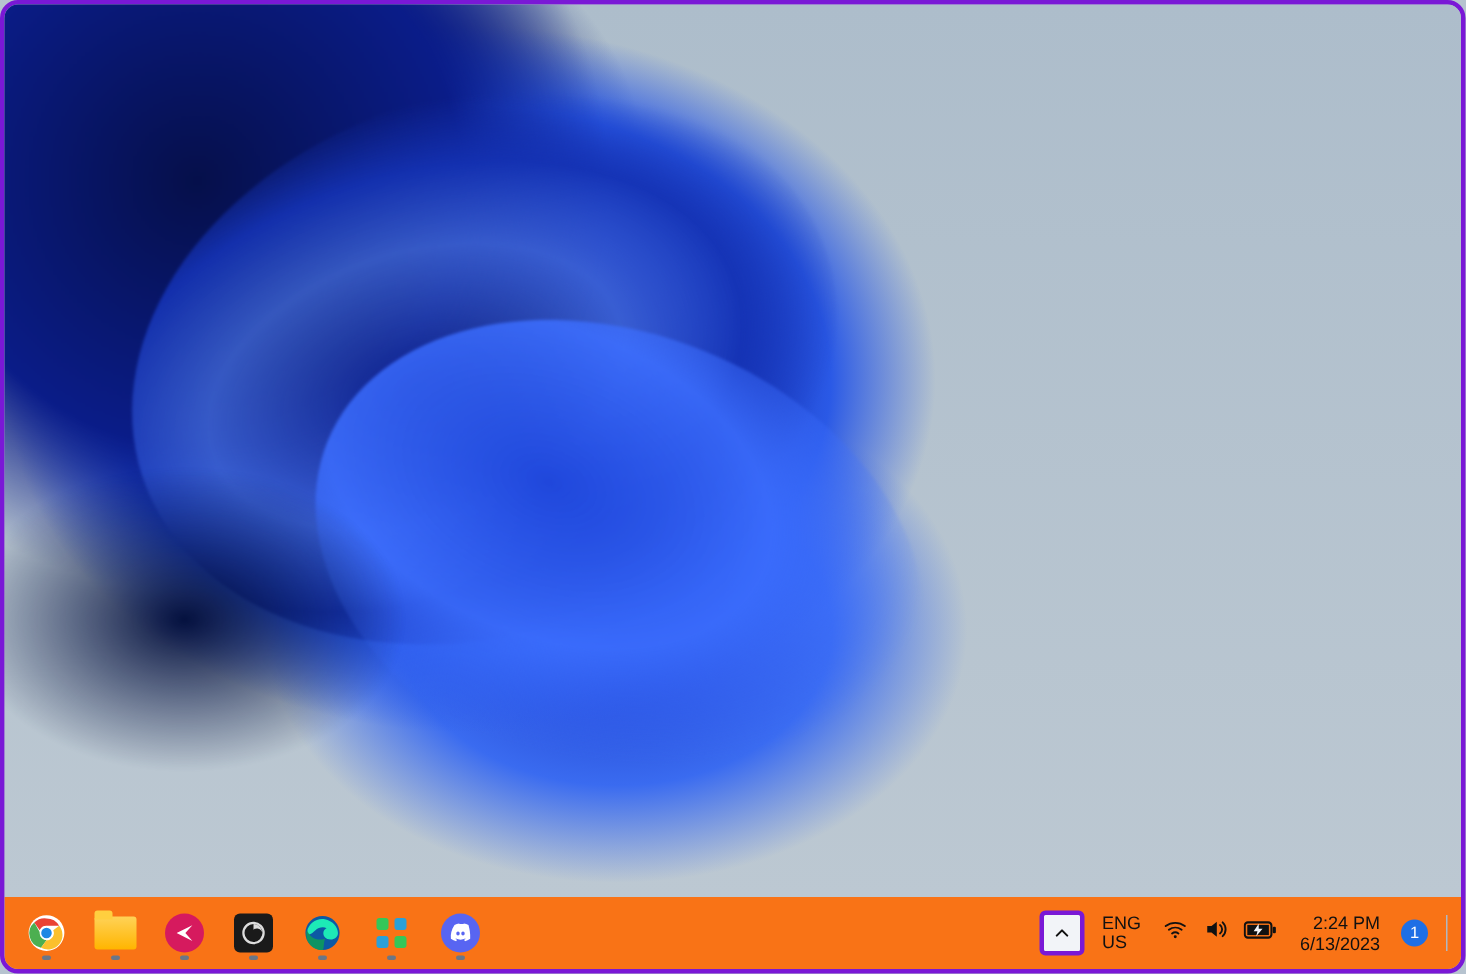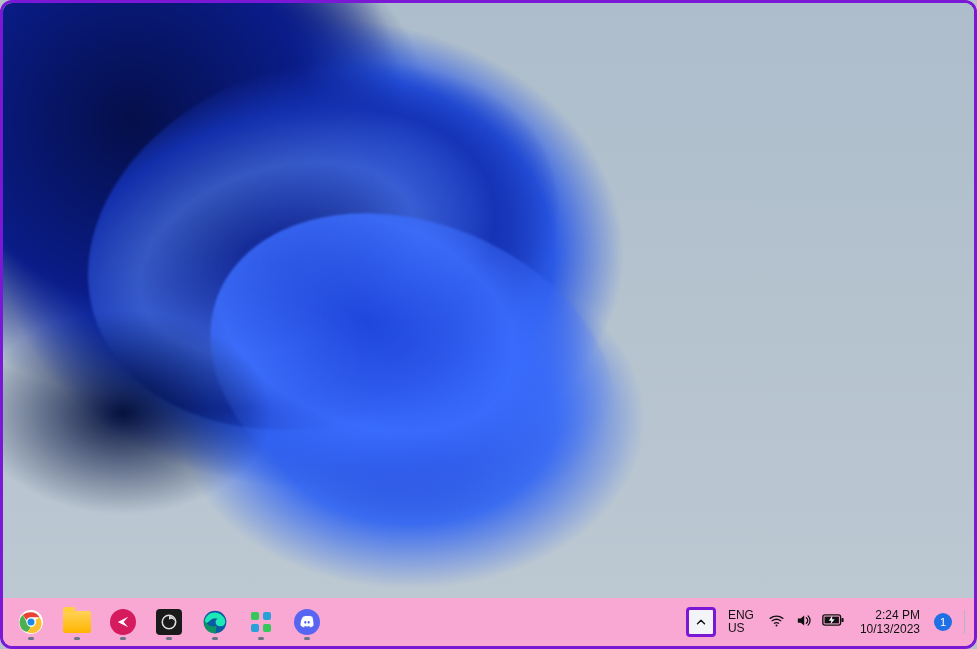--- a/index.html
+++ b/index.html
@@ -17,21 +17,21 @@
   }
   .swirl { position:absolute; border-radius:50%; filter: blur(1px); }
   .s1 { width:520px; height:520px; left:-80px; top:-90px; background: radial-gradient(circle at 40% 40%, #050f4a 0%, #0a1c88 40%, rgba(10,28,136,0) 62%); }
   .s2 { width:480px; height:360px; left:80px; top:60px; background: radial-gradient(ellipse at 40% 50%, rgba(255,255,255,0) 0%, rgba(90,140,255,0.55) 35%, rgba(20,50,180,0.9) 55%, rgba(20,50,180,0) 72%); transform:rotate(-18deg); }
   .s3 { width:420px; height:300px; left:200px; top:220px; background: radial-gradient(ellipse at 35% 40%, rgba(30,70,220,0.95) 0%, rgba(60,110,255,0.85) 40%, rgba(60,110,255,0) 68%); transform:rotate(22deg); }
   .s4 { width:320px; height:220px; left:-40px; top:300px; background: radial-gradient(ellipse at 50% 50%, #04103e 0%, rgba(4,16,62,0) 65%); }
 
   
   .taskbar {
     position: absolute; left: 0; right: 0; bottom: 0; height: 48px;
-    background: #f9a8d4; display: flex; align-items: center;
+    background: #f97316; display: flex; align-items: center;
     padding: 0 6px;
   }
   .tb-left { display:flex; align-items:center; gap: 2px; }
   .tb-spacer { flex: 1; }
   .tb-right { display:flex; align-items:center; gap: 4px; }
 
   .app { width:44px; height:40px; display:flex; align-items:center; justify-content:center; border-radius:4px; position:relative; }
   .app .running { position:absolute; bottom:2px; width:6px; height:3px; border-radius:2px; background:#6b7687; }
   .icon-box { width:28px; height:28px; display:flex; align-items:center; justify-content:center; }
 
@@ -180,21 +180,21 @@
             <rect x="23" y="4.5" width="2.5" height="5" rx="1" fill="#111"></rect>
             <rect x="3" y="3" width="17" height="8" fill="#111"></rect>
             <path fill="#f2f4f8" d="M12 2l-4 6h3l-1 4 5-6h-3z"></path>
           </svg>
       </span>
     </div>
 
     <div class="tray-btn clock">
       <div>
         <div>2:24 PM</div>
-        <div>10/13/2023</div>
+        <div>6/13/2023</div>
       </div>
     </div>
 
     <div class="notif">
       <span>1</span>
     </div>
 
     <div class="show-desktop"></div>
   </div>
 </div>

